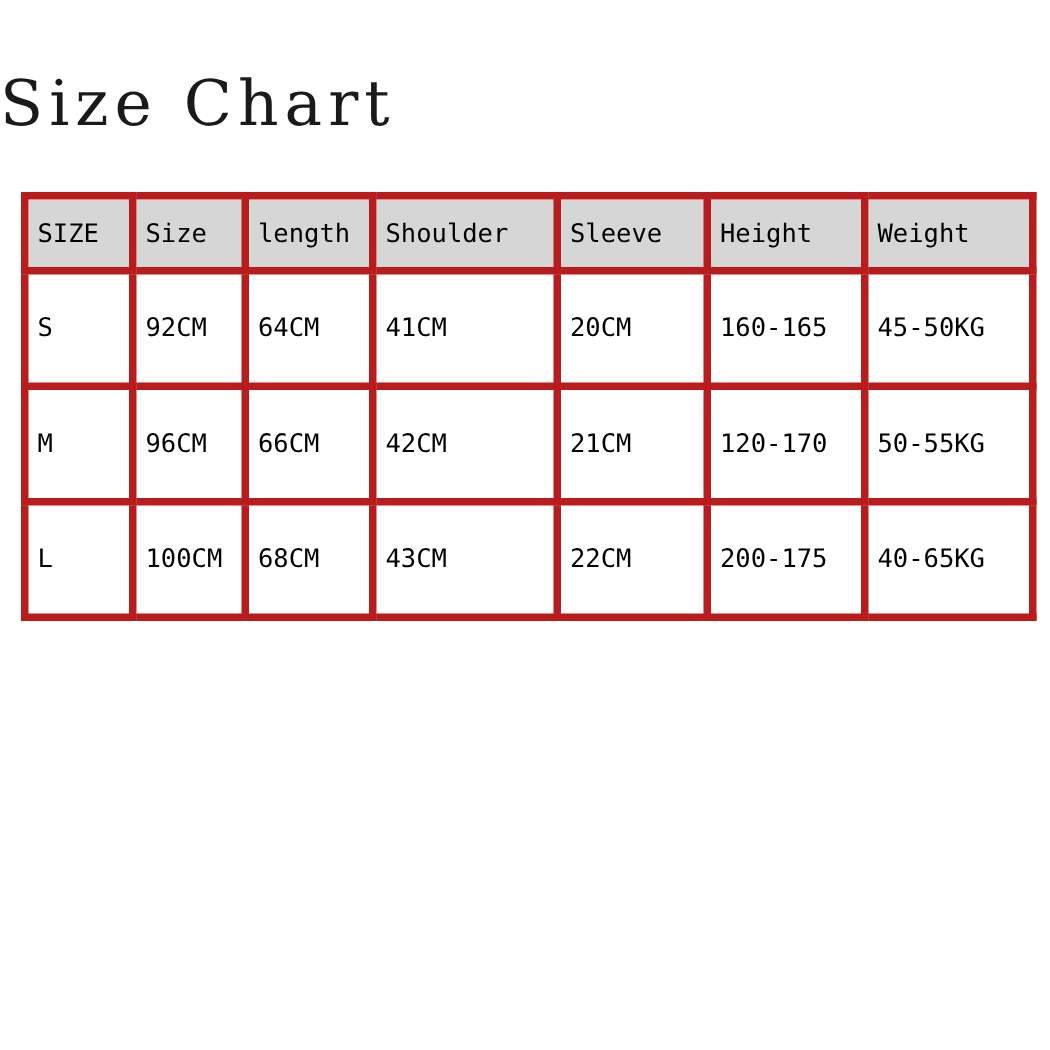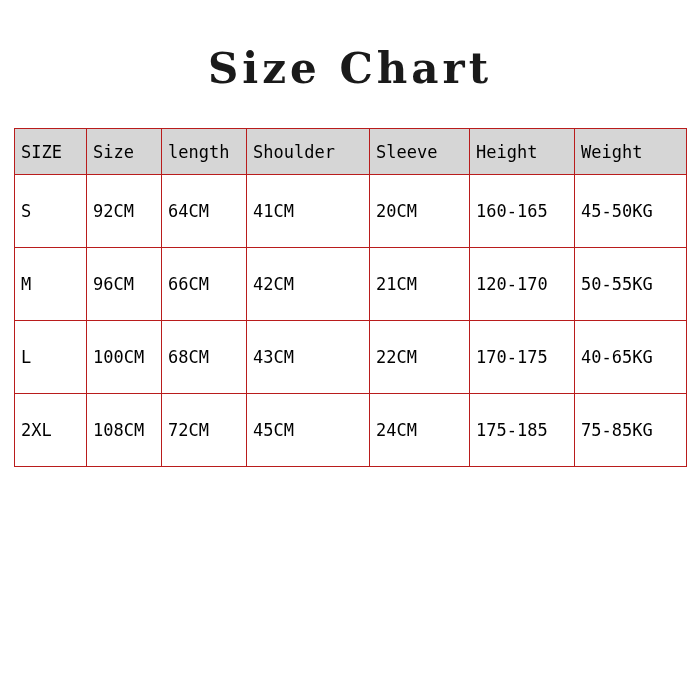--- a/index.html
+++ b/index.html
@@ -13,45 +13,45 @@
     font-family: "DejaVu Serif", serif;
     overflow: hidden;
   }
   .page {
     position: relative;
     width: 700px;
     height: 700px;
     box-sizing: border-box;
   }
   .title {
-    text-align: center;
+    text-align: left;
     font-family: "DejaVu Serif", serif;
     font-size: 42px;
-    font-weight: 700;
+    font-weight: 400;
     color: #1a1a1a;
     letter-spacing: 4px;
     margin: 0;
     padding-top: 44px;
     padding-bottom: 20px;
   }
   .table-wrap {
     position: absolute;
     left: 14px;
     top: 128px;
     right: 14px;
   }
   table.size-chart {
     border-collapse: collapse;
     width: 672px;
     table-layout: fixed;
     font-family: "DejaVu Sans Mono", monospace;
   }
   table.size-chart th,
   table.size-chart td {
-    border: 1px solid #b91c1c;
+    border: 5px solid #b91c1c;
     text-align: left;
     vertical-align: middle;
     padding: 0 6px;
     font-size: 17px;
     color: #000000;
     font-weight: 400;
     white-space: nowrap;
     overflow: hidden;
   }
   table.size-chart thead th {
@@ -119,29 +119,20 @@
           <td>21CM</td>
           <td>120-170</td>
           <td>50-55KG</td>
         </tr>
         <tr>
           <td>L</td>
           <td>100CM</td>
           <td>68CM</td>
           <td>43CM</td>
           <td>22CM</td>
-          <td>170-175</td>
+          <td>200-175</td>
           <td>40-65KG</td>
-        </tr>
-        <tr>
-          <td>2XL</td>
-          <td>108CM</td>
-          <td>72CM</td>
-          <td>45CM</td>
-          <td>24CM</td>
-          <td>175-185</td>
-          <td>75-85KG</td>
         </tr>
       </tbody>
     </table>
   </div>
 
 </div>
 
 </body></html>

